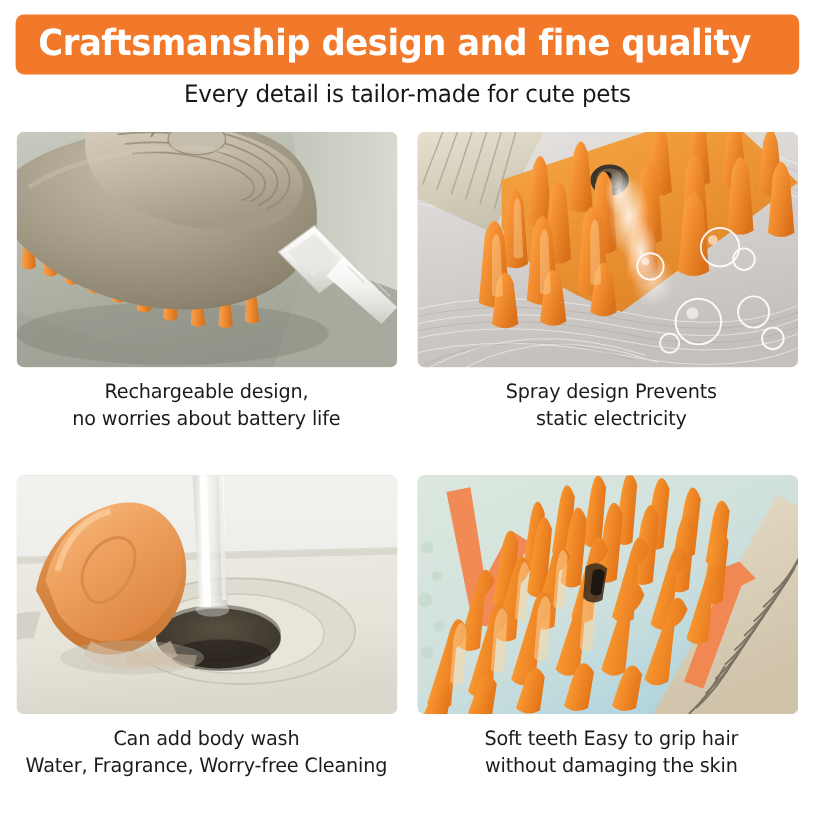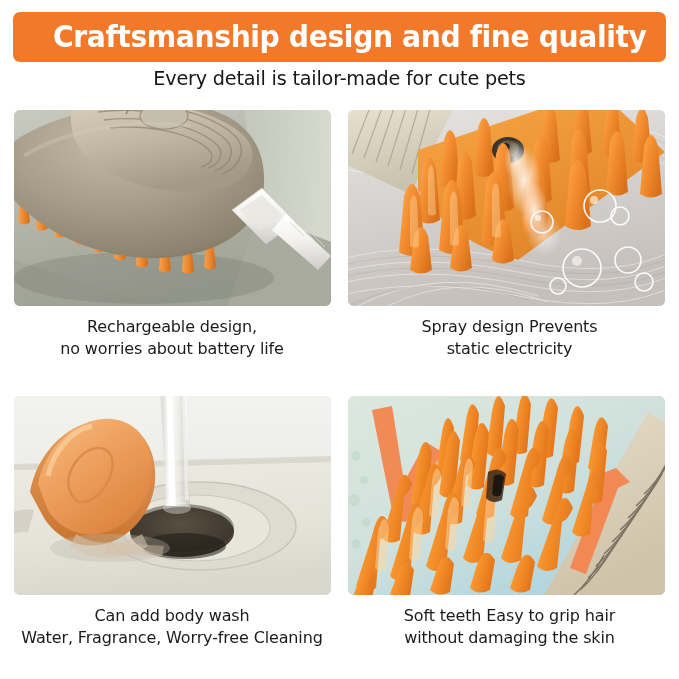--- a/index.html
+++ b/index.html
@@ -27,21 +27,21 @@
   .banner {
     position: absolute;
     left: 13px;
     top: 12px;
     width: 653px;
     height: 50px;
     background: #F2792A;
     border-radius: 7px;
     display: flex;
     align-items: center;
-    justify-content: flex-end;
+    justify-content: flex-start;
     box-sizing: border-box;
   }
   .banner-title {
     font-family: "DejaVu Sans", "Liberation Sans", sans-serif;
     font-size: 30px;
     font-weight: bold;
     color: #FFFFFF;
     letter-spacing: -0.4px;
     white-space: nowrap;
     transform: scaleX(0.94);

